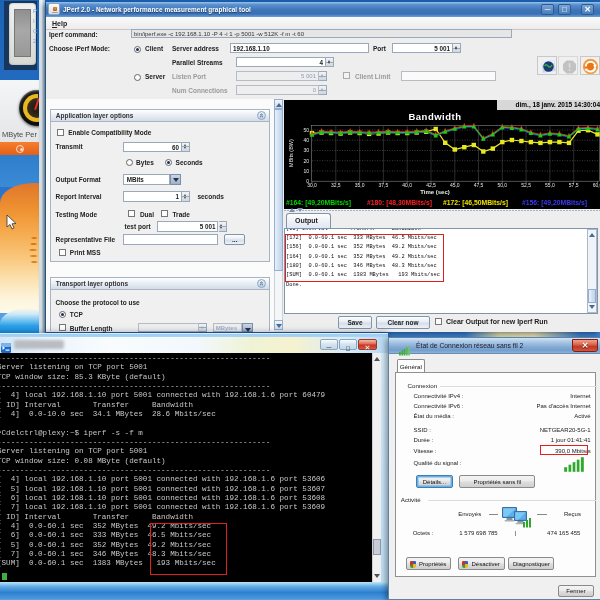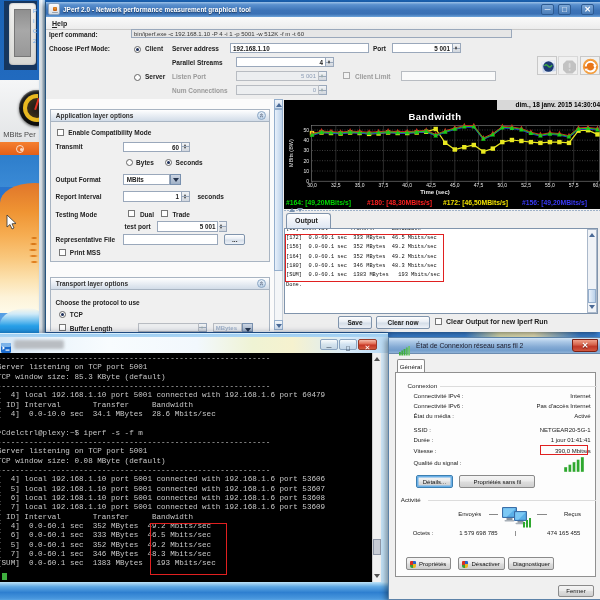--- a/index.html
+++ b/index.html
@@ -136,21 +136,21 @@
 <div class="abs" id="devtxt">P<br>I<br>C<br>2</div>
 <div class="abs" id="gadwin"></div>
 <div class="abs" id="bluestrip"></div>
 <div class="abs" id="sunset"></div>
 <div class="abs" id="fern"></div>
 <div class="abs" id="swoosh"></div>
 <div class="abs" id="gauge"></div>
 <div class="abs" id="gaugedial"></div>
 <div class="abs" id="gaugeface"></div>
 <div class="abs" id="gneedle"></div>
-<div class="abs" id="gadgetlbl">MBits Per</div>
+<div class="abs" id="gadgetlbl">MByte Per</div>
 <div class="abs" id="gadbar"></div>
 <div class="abs" id="gadcirc"></div>
 <div class="abs" id="jedge"></div>
 
 <div class="abs" id="jperf">
   <div class="abs" id="jtitle"></div>
   <div class="abs" id="jicon"></div>
   <div class="abs" id="jtitletext">JPerf 2.0 - Network performance measurement graphical tool</div>
   <div class="abs jbtn" style="left:495px;">─</div>
   <div class="abs jbtn" style="left:512px;">□</div>

